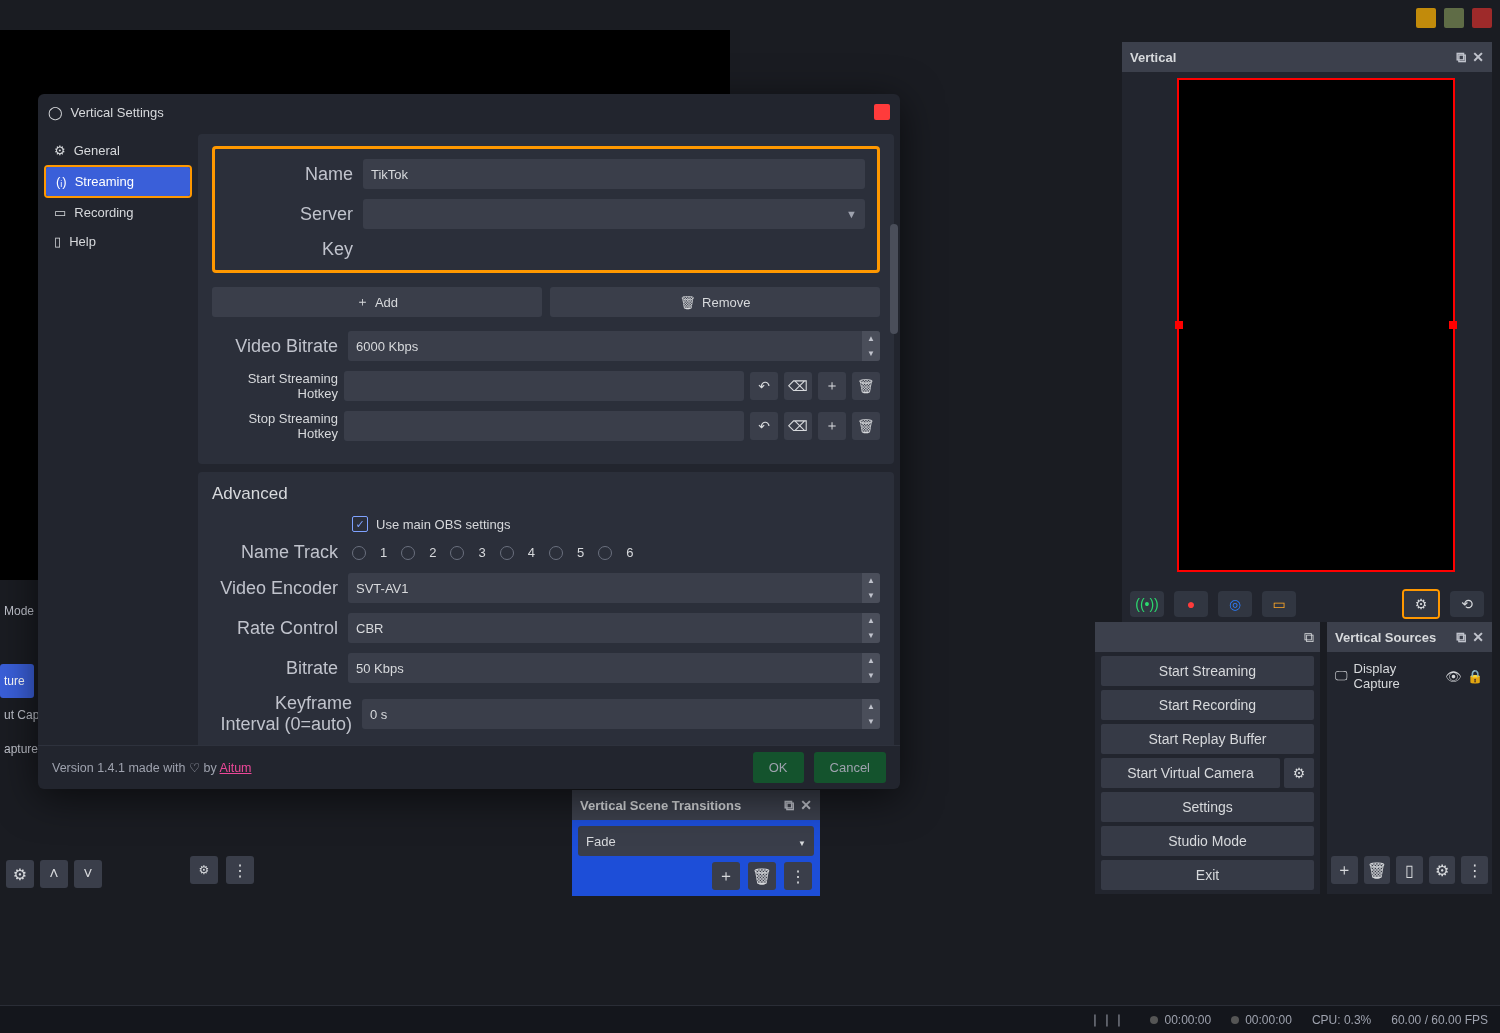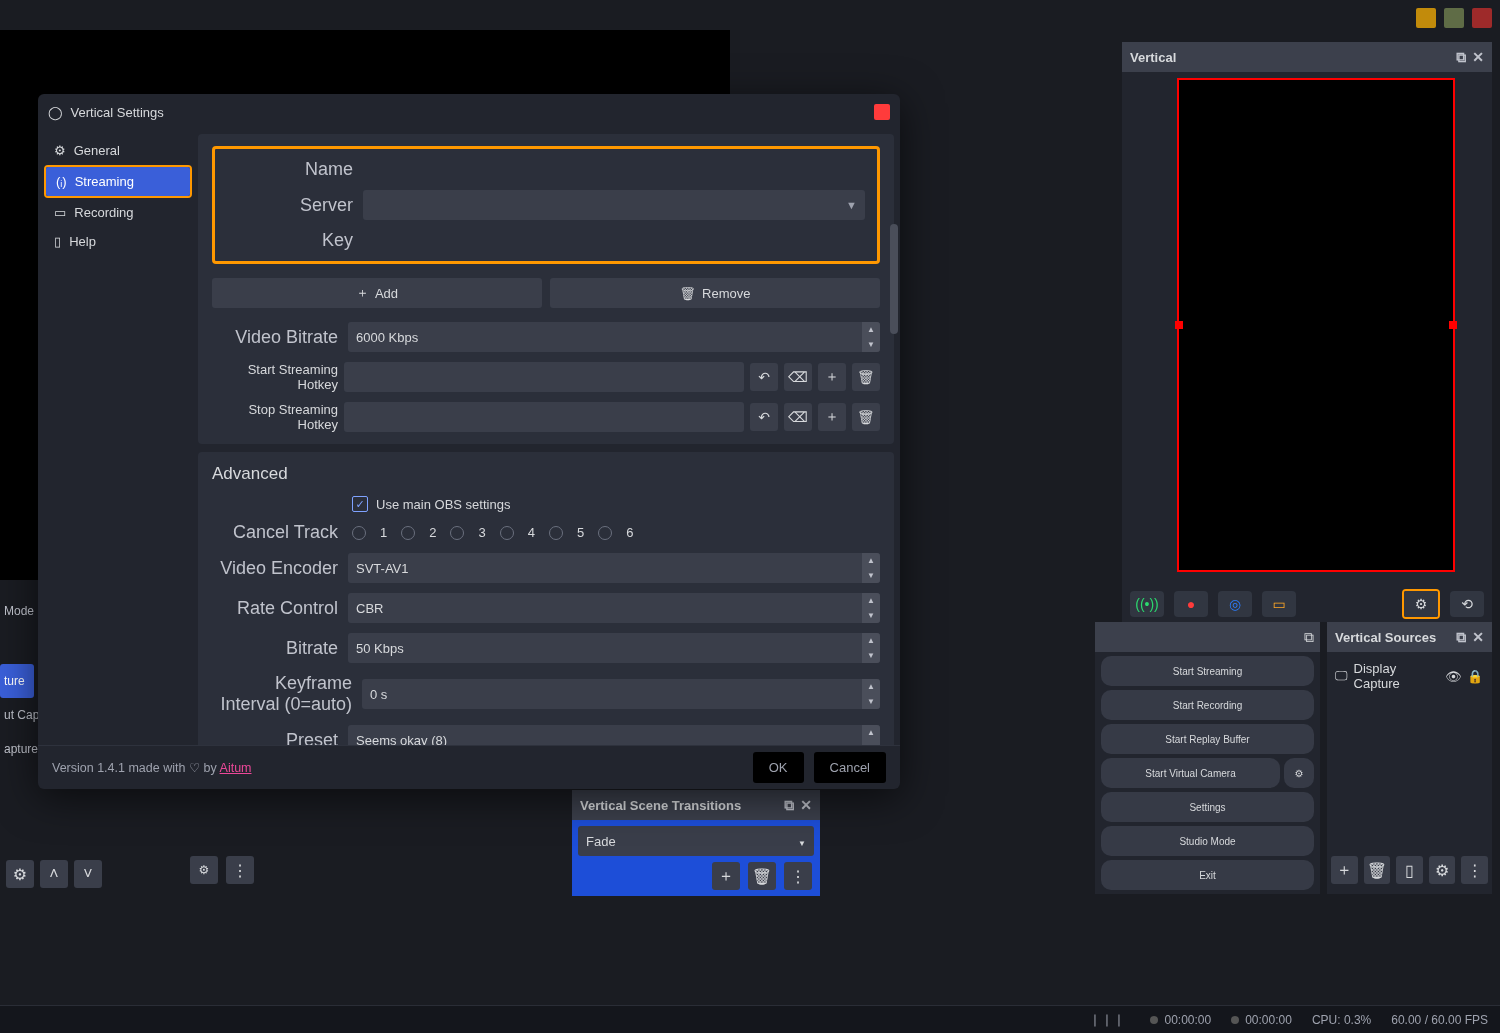--- a/index.html
+++ b/index.html
@@ -27,21 +27,21 @@
 .vertical-toolbar { height: 36px; display: flex; align-items: center; padding: 0 8px; gap: 10px; background:#22252e;}
 .vt-btn { width: 34px; height: 26px; border-radius: 4px; background:#313641; display:flex;align-items:center;justify-content:center;font-size:14px; }
 .vt-btn.green{color:#2cd86e;} .vt-btn.red{color:#ff3b3b;} .vt-btn.blue{color:#2c7dff;} .vt-btn.orange{color:#ffa726;}
 .vt-spacer{flex:1;}
 .vt-gear-highlight{border:2px solid #ff9800;border-radius:4px;padding:0;}
 .vt-gear-highlight .vt-btn{border-radius:2px;}
 .vertical-sources { position: absolute; right: 8px; top: 622px; width: 165px; }
 .vs-body { background:#22252e; padding:6px 8px 200px 8px; }
 .vs-item { display:flex; align-items:center; gap:6px; font-size:13px; padding:3px 0;}
 .controls-panel { position: absolute; right: 180px; top: 652px; width: 225px; background:#22252e; }
-.controls-panel .ctrl-btn { background:#363a46; margin:4px 6px; height:30px; display:flex;align-items:center;justify-content:center; font-size:10px; border-radius:10px; cursor:pointer;}
+.controls-panel .ctrl-btn { background:#363a46; margin:4px 6px; height:30px; display:flex;align-items:center;justify-content:center; font-size:14px; border-radius:2px; cursor:pointer;}
 .controls-panel .ctrl-row{display:flex; gap:4px; margin:4px 6px;}
 .controls-panel .ctrl-row .ctrl-btn{flex:1;margin:0;}
 .controls-panel .ctrl-row .sq{flex:0 0 30px;}
 .controls-top{background:#3c404c;height:30px;display:flex;align-items:center;justify-content:flex-end;padding:0 6px;font-size:14px;}
 
 
 .left-frag { position:absolute; left:0; top:594px; width:34px; color:#c0c3cc;}
 .left-frag .row{height:34px;display:flex;align-items:center;padding-left:4px;font-size:12px;white-space:nowrap;}
 .left-frag .row.sel{background:#3a5fd9;color:#fff;}
 .left-tools{position:absolute;left:0;top:854px;display:flex;gap:6px;padding:6px;}
@@ -94,21 +94,21 @@
 .sec-title{font-weight:400;font-size:17px;margin-bottom:12px;}
 .chk-row{display:flex;align-items:center;gap:8px;margin-bottom:10px;margin-left:140px;}
 .chk{width:16px;height:16px;border:1.5px solid #7fa2ff;border-radius:2px;display:flex;align-items:center;justify-content:center;color:#7fa2ff;font-size:11px;}
 .radio-row{display:flex;align-items:center;gap:14px;}
 .radio-row .lbl{width:126px;text-align:right;}
 .radio{width:14px;height:14px;border:1.5px solid #6a6f7e;border-radius:50%;display:inline-block;}
 .show-btn{flex:0 0 56px;height:30px;background:#4a4e5a;border-radius:3px;display:flex;align-items:center;justify-content:center;font-size:13px;}
 .modal-footer{height:44px;border-top:1px solid #2e323d;display:flex;align-items:center;padding:0 14px;gap:10px;font-size:12.5px;color:#9ea2ae;}
 .modal-footer a{color:#ec4899;text-decoration:underline;}
 .modal-footer .spacer{flex:1;}
-.foot-btn{height:31px;padding:0 16px;background:#000000;border-radius:3px;display:flex;align-items:center;justify-content:center;font-size:13px;cursor:pointer;}
+.foot-btn{height:31px;padding:0 16px;background:#14532d;border-radius:3px;display:flex;align-items:center;justify-content:center;font-size:13px;cursor:pointer;}
 .scroll-gutter{position:absolute;right:2px;top:130px;bottom:50px;width:8px;}
 .scroll-gutter .thumb{position:absolute;top:0;width:8px;height:110px;background:#4a4e5a;border-radius:4px;}
 .arrow-down::after{content:'▼';font-size:8px;}
 </style>
 </head>
 <body>
 
 <div class="window-chrome">
   <div class="dot min"></div>
   <div class="dot max"></div>
@@ -263,20 +263,21 @@
         <span>▯</span>
         <span>Help</span>
       </div>
     </div>
 
     <div class="modal-content">
       <div class="section">
         <div class="highlight-box">
           <div class="form-row">
             <div class="lbl">Name</div>
+            <div class="fld"><input class="inp" value="TikTok" style=""></div>
           </div>
           <div class="form-row">
             <div class="lbl">Server</div>
             <div class="fld sel">
               <span></span>
               <span class="chev">▼</span>
             </div>
           </div>
           <div class="form-row" style="margin-bottom:0;">
             <div class="lbl">Key</div>
@@ -306,38 +307,38 @@
         </div>
 
         <div class="hotkey-row">
           <div class="lbl">Start Streaming Hotkey</div>
           <input class="inp" style="">
           <div class="hk-btn">↶</div>
           <div class="hk-btn">⌫</div>
           <div class="hk-btn">＋</div>
           <div class="hk-btn">🗑</div>
         </div>
-        <div class="hotkey-row" style="margin-bottom:0;">
+        <div class="hotkey-row" style="margin-bottom:11px;">
           <div class="lbl">Stop Streaming Hotkey</div>
           <input class="inp" style="">
           <div class="hk-btn">↶</div>
           <div class="hk-btn">⌫</div>
           <div class="hk-btn">＋</div>
           <div class="hk-btn">🗑</div>
         </div>
       </div>
 
       <div class="section">
         <div class="sec-title">Advanced</div>
         <div class="chk-row">
           <div class="chk">✓</div>
           <span>Use main OBS settings</span>
         </div>
         <div class="form-row radio-row">
-          <div class="lbl">Cancel Track</div>
+          <div class="lbl">Name Track</div>
           <span class="radio"></span>
             <span>1</span>
           <span class="radio"></span>
             <span>2</span>
           <span class="radio"></span>
             <span>3</span>
           <span class="radio"></span>
             <span>4</span>
           <span class="radio"></span>
             <span>5</span>

